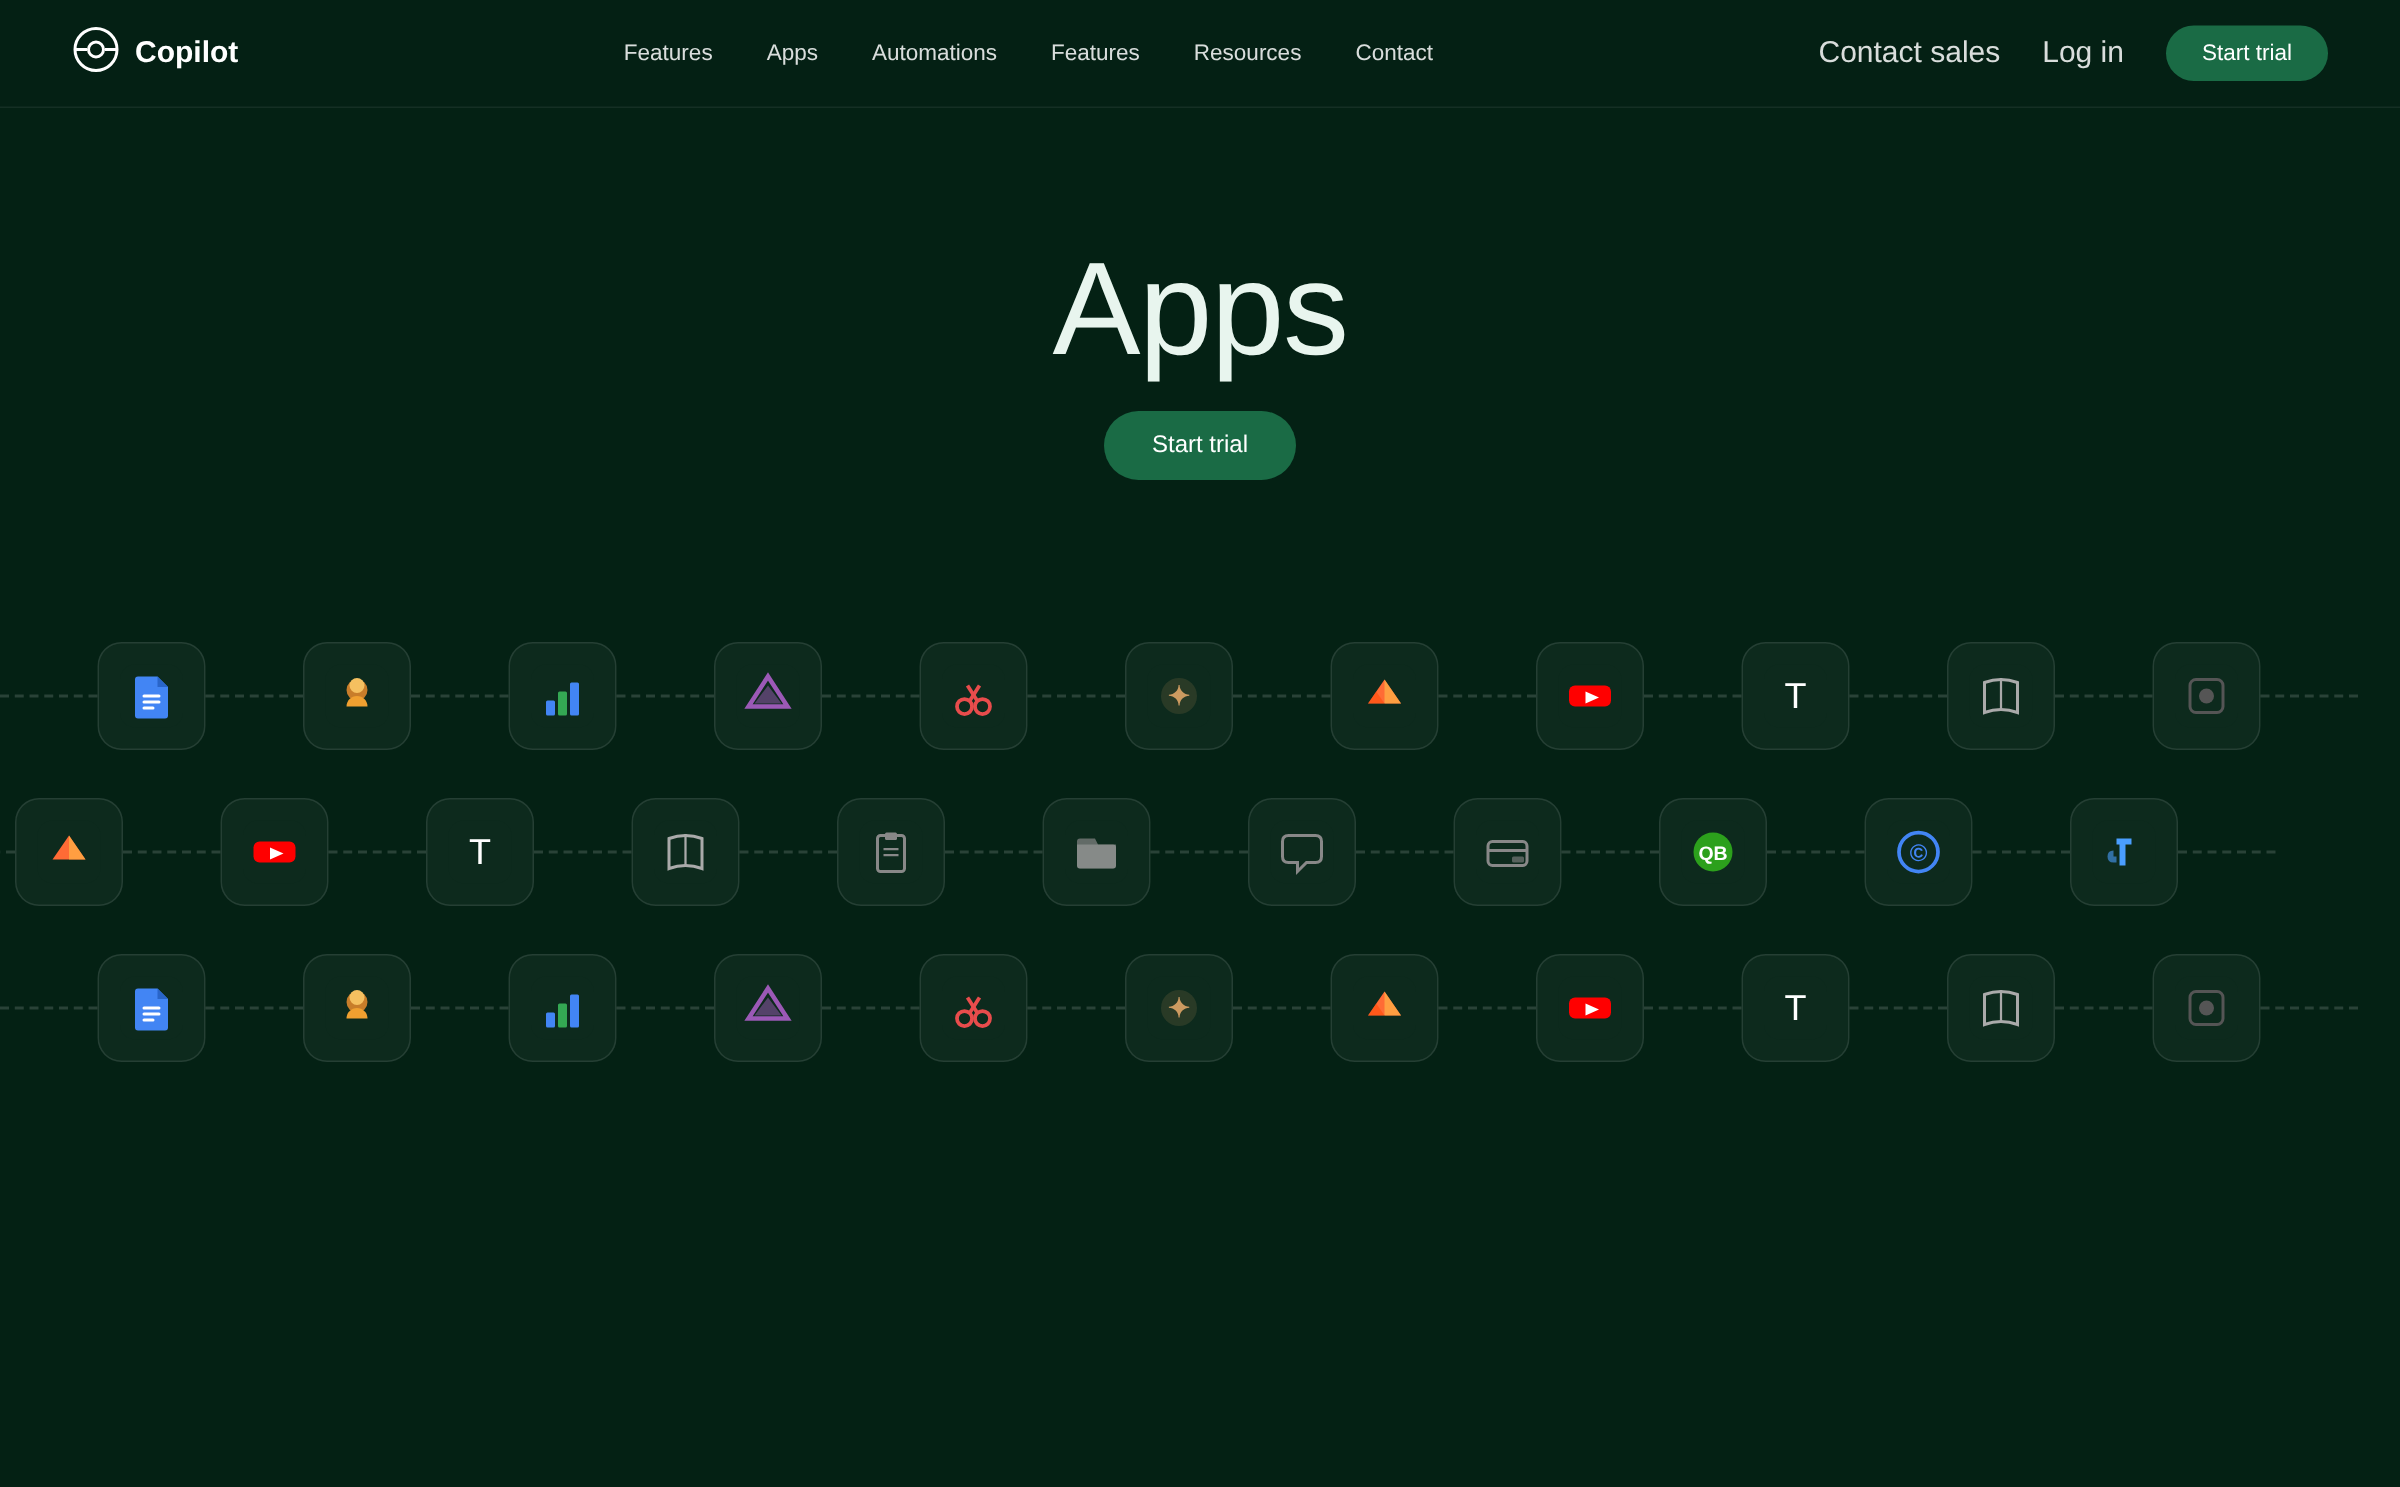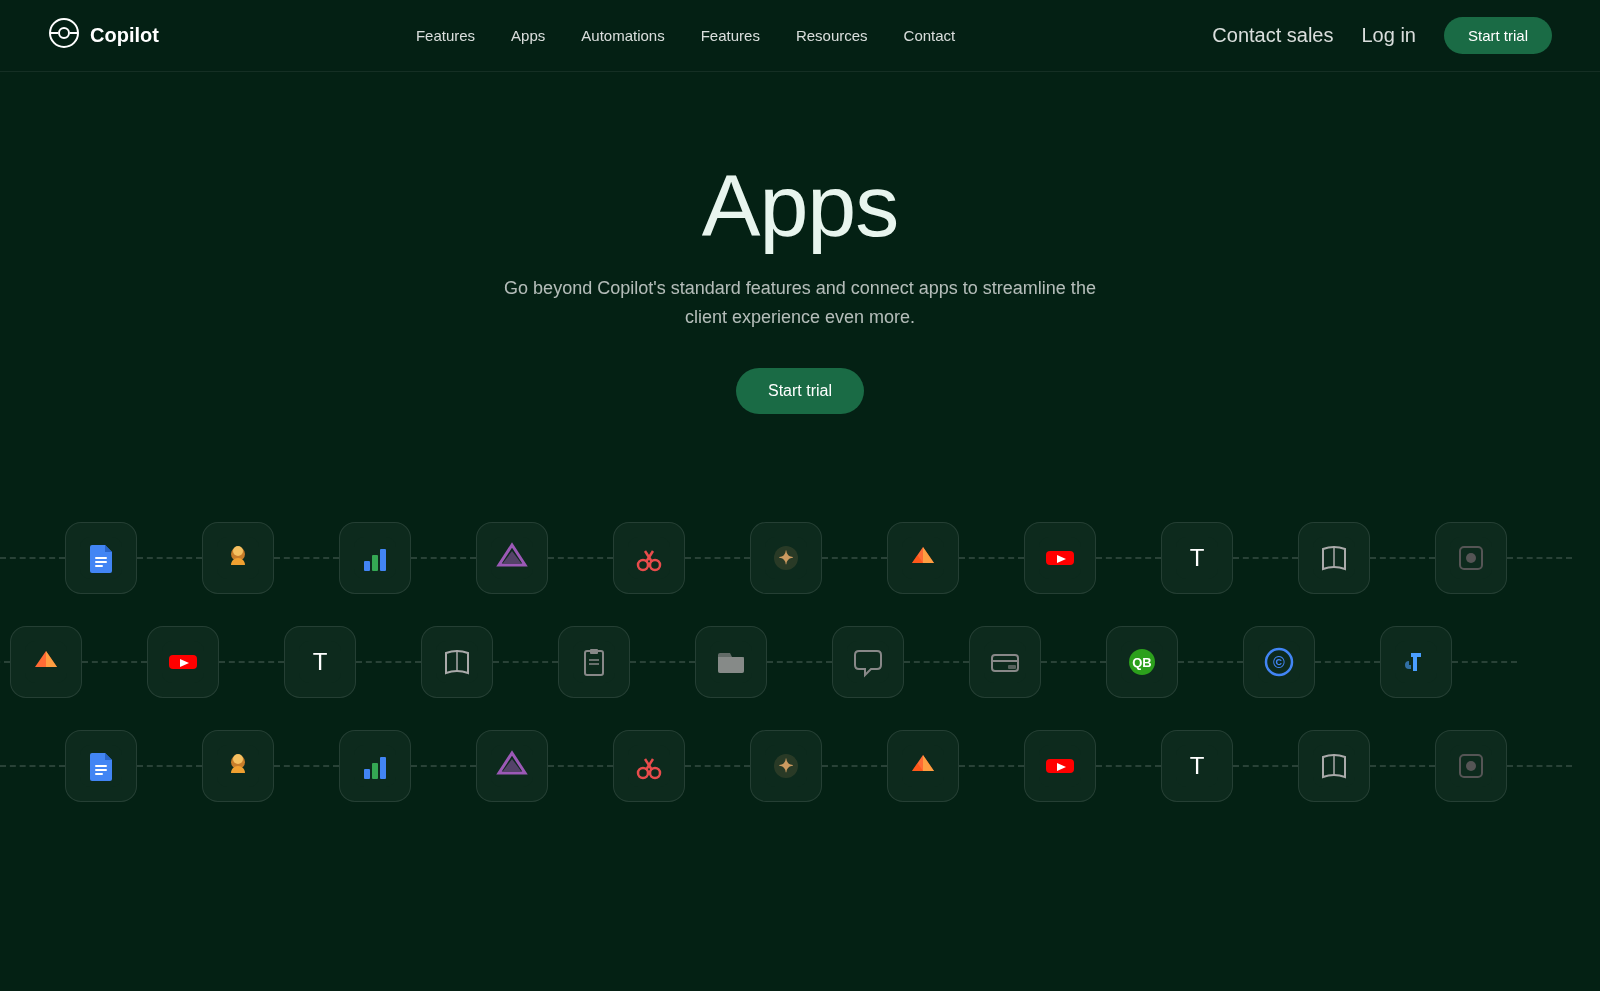--- a/index.html
+++ b/index.html
@@ -194,21 +194,20 @@
 
   <div class="nav-right">
     <a href="#">Contact sales</a>
     <a href="#">Log in</a>
     <button class="btn-start-trial">Start trial</button>
   </div>
 </nav>
 
 <section class="hero">
   <h1>Apps</h1>
-  <p>Go beyond Copilot's standard features and connect apps to streamline the client experience even more.</p>
   <div class="hero-buttons">
     <button class="btn-primary">Start trial</button>
   </div>
 </section>
 
 <section class="apps-section">
 
   <div class="app-row">
     <div class="app-row-inner">
       <div class="dashed-line"></div>

